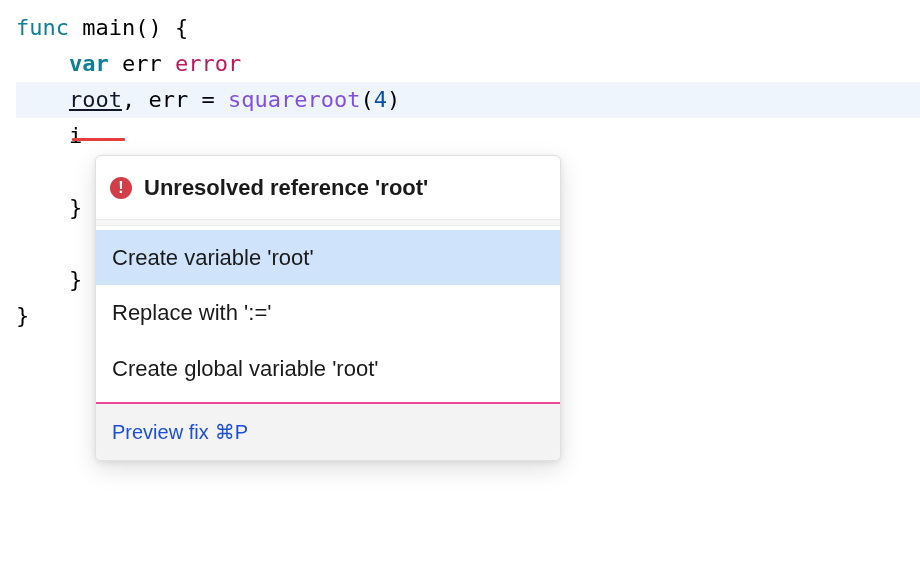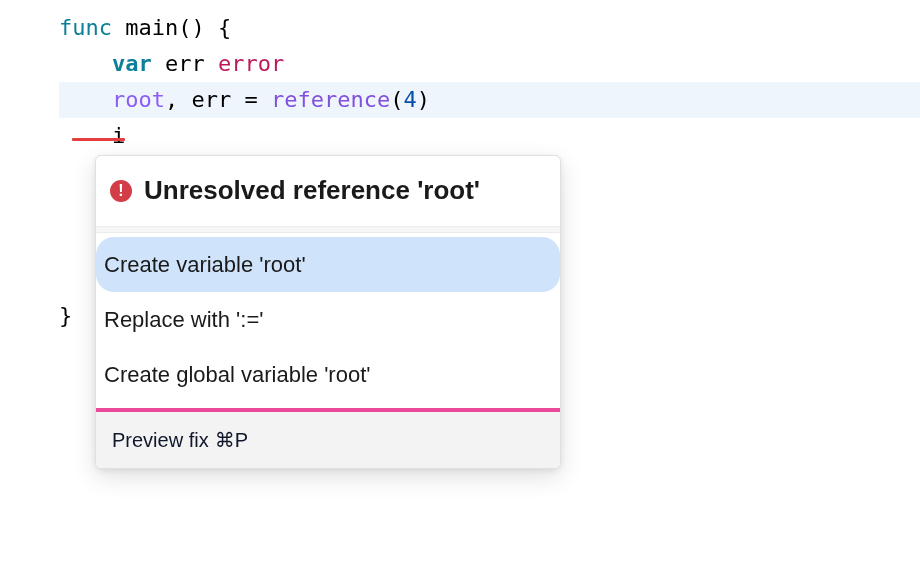--- a/index.html
+++ b/index.html
@@ -17,33 +17,33 @@
       position: relative;
       overflow: hidden;
       line-height: 1.6;
     }
     .code-area {
       padding: 10px 0 0 16px;
     }
     .line {
       white-space: pre;
       min-height: 36px;
-      margin-left: 43px;
     }
     .highlight-line {
       background: #eff5fd;
     }
     .keyword { color: #0c7f99; }
     .func-name { color: #000000; }
     .var-keyword { color: #0c7f99; font-weight: bold; }
     .ident { color: #000000; text-align: center; }
     .type-name { color: #be185d; }
     .error-ident {
-      color: #8b5cf6;
+      color: #0f172a;
       position: relative;
+      text-decoration: underline;
     }
     .error-underline {
       position: absolute;
       left: 72px;
       top: 138px;
       width: 53px;
       height: 3px;
       background: #e53e3e;
       border-radius: 1px;
     }
@@ -76,64 +76,63 @@
       background: #d33d47;
       color: #ffffff;
       display: flex;
       align-items: center;
       justify-content: center;
       font-size: 16px;
       font-weight: bold;
       flex-shrink: 0;
     }
     .popup-title {
-      font-size: 26px;
+      font-size: 22px;
       font-weight: 600;
       color: #1a1a1a;
     }
     .popup-divider {
       height: 6px;
       background: #f6f6f6;
       border-bottom: 1px solid #ebebeb;
     }
     .popup-items {
       padding: 4px 0 6px 0;
     }
     .popup-item {
-      padding: 10px 8px;
+      padding: 10px 16px;
       font-size: 22px;
       color: #1a1a1a;
       cursor: pointer;
-      border-radius: 18px;
     }
     .popup-item.selected {
       background: #cfe3fb;
     }
     .popup-footer {
       background: #f3f3f3;
-      border-top: 4px solid #ec4899;
+      border-top: 2px solid #ec4899;
       padding: 12px 16px;
       font-size: 20px;
-      color: #0f172a;
+      color: #1d4ed8;
       border-radius: 0 0 6px 6px;
       display: flex;
       align-items: center;
       gap: 6px;
     }
     .cmd-symbol {
       font-family: -apple-system, sans-serif;
     }
   </style>
 </head>
 <body>
 
 <div class="code-area">
   <div class="line"><span class="keyword">func</span> <span class="func-name">main</span><span>() {</span></div>
   <div class="line">    <span class="var-keyword">var</span> <span class="ident">err</span> <span class="type-name">error</span></div>
-  <div class="line highlight-line">    <span class="error-ident">root</span><span>, </span><span class="ident">err</span><span class="assign"> = </span><span class="call">reference</span><span>(</span><span class="number">4</span><span>)</span></div>
+  <div class="line highlight-line">    <span class="error-ident">root</span><span>, </span><span class="ident">err</span><span class="assign"> = </span><span class="call">squareroot</span><span>(</span><span class="number">4</span><span>)</span></div>
   <div class="line">    <span>i</span></div>
   <div class="line"> </div>
   <div class="line">    <span>}</span></div>
   <div class="line"> </div>
   <div class="line">    <span>}</span></div>
   <div class="line"><span>}</span></div>
 </div>
 
 <div class="error-underline"></div>
 

